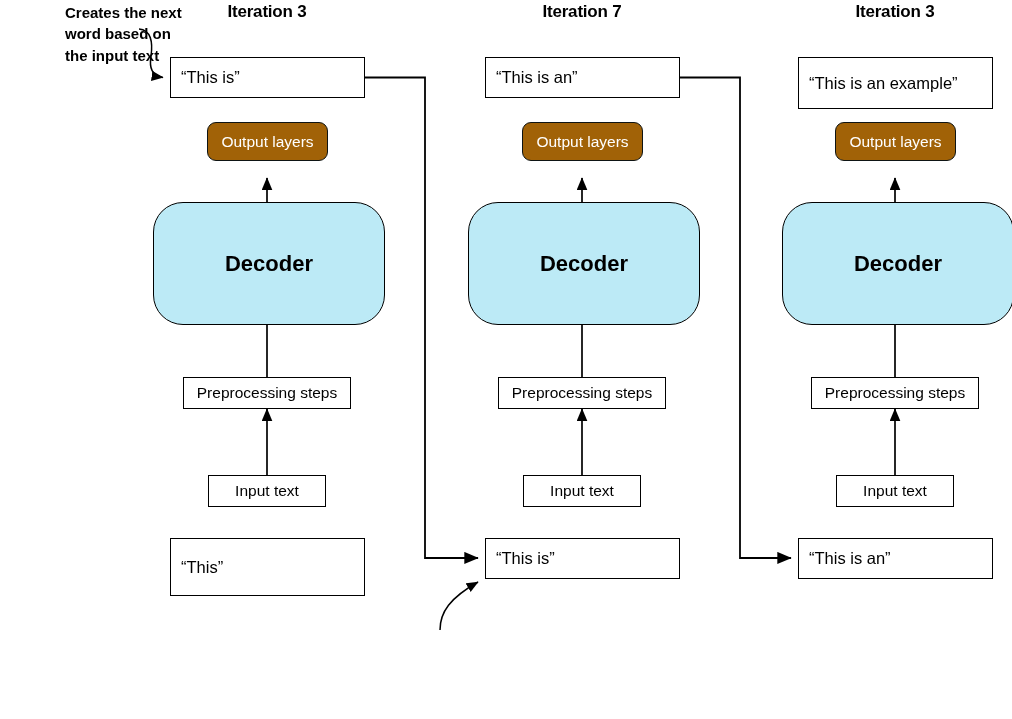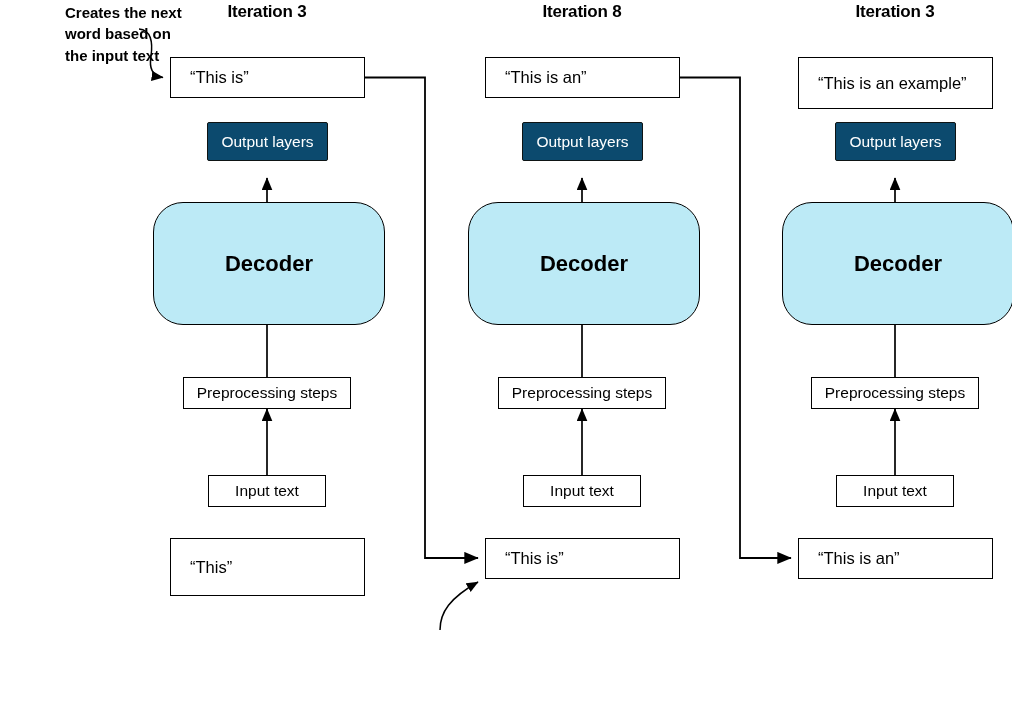--- a/index.html
+++ b/index.html
@@ -31,42 +31,42 @@
     position: absolute;
     box-sizing: border-box;
     background: #ffffff;
     border: 1.6px solid #000000;
     display: flex;
     align-items: center;
     font-size: 16.5px;
     color: #000;
   }
   .text-box.left-pad {
-    padding-left: 19px;
+    padding-left: 10px;
     justify-content: flex-start;
   }
   .pill {
     position: absolute;
     box-sizing: border-box;
     background: #ffffff;
     border: 1.6px solid #000000;
     border-radius: 0;
     display: flex;
     align-items: center;
     justify-content: center;
     font-size: 15.5px;
     color: #000;
     white-space: nowrap;
   }
   .output-layers {
     position: absolute;
     box-sizing: border-box;
-    background: #0c4a6e;
+    background: #a16207;
     border: 1.6px solid #0e1414;
-    border-radius: 2px;
+    border-radius: 9px;
     display: flex;
     align-items: center;
     justify-content: center;
     font-size: 15.5px;
     color: #ffffff;
     white-space: nowrap;
   }
   .decoder {
     position: absolute;
     box-sizing: border-box;
@@ -132,21 +132,21 @@
 
     <path d="M440,630 C440,612 450,598 478,582" fill="none" stroke="#000" stroke-width="1.5" marker-end="url(#ahs)"></path>
   </svg>
 
   <div class="note" style="left:21px; top:2px; width:150px;margin-left:44px;">Creates the next
 word based on
 the input text</div>
 
 
   <div class="col-header" style="left:197px; top:2px; width:140px;">Iteration 3</div>
-  <div class="col-header" style="left:512px; top:2px; width:140px;">Iteration 8</div>
+  <div class="col-header" style="left:512px; top:2px; width:140px;">Iteration 7</div>
   <div class="col-header" style="left:825px; top:2px; width:140px;">Iteration 3</div>
 
   <div class="text-box left-pad" style="left:170px; top:57px; width:195px; height:41px;">“This is”</div>
 
   <div class="output-layers" style="left:207px; top:122px; width:121px; height:39px;">Output layers</div>
 
   <div class="decoder" style="left:153px; top:202px; width:232px; height:123px;">Decoder</div>
 
   <div class="pill" style="left:183px; top:377px; width:168px; height:32px;">Preprocessing steps</div>
 

